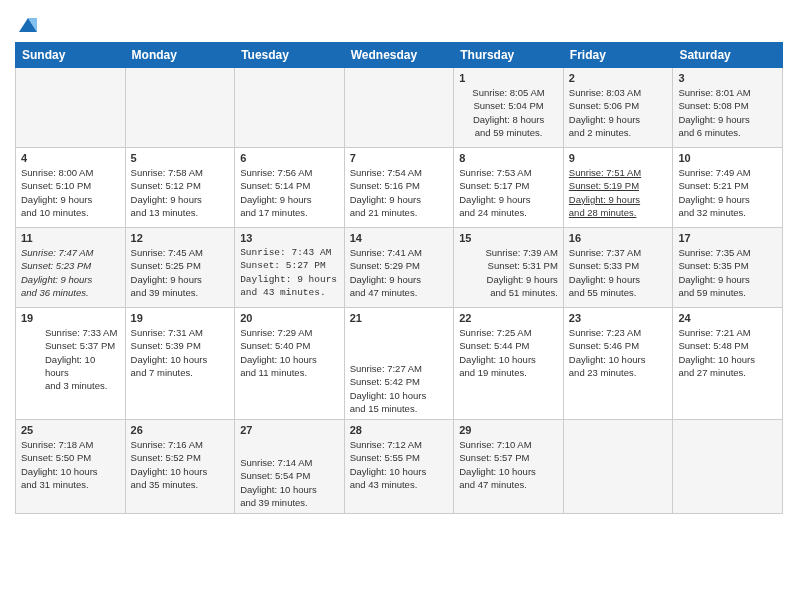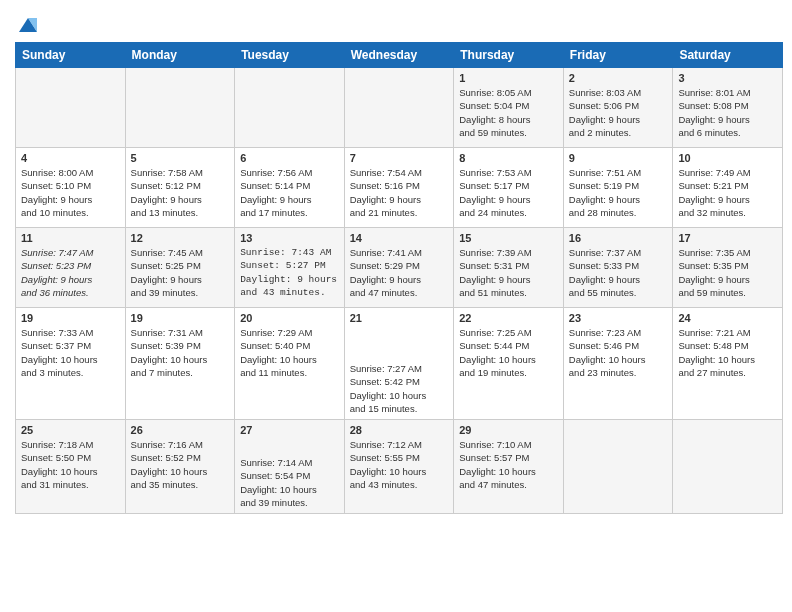--- a/index.html
+++ b/index.html
@@ -126,21 +126,21 @@
         </tr>
     </thead>
     <tbody id="calendar-body">
     <tr>
           <td></td>
           <td></td>
           <td></td>
           <td></td>
           <td>
             <span class="day-number">1</span>
-            <div class="day-info" style="white-space: pre-line;">Sunrise: 8:05 AM
+            <div class="day-info" style="white-space: pre-line; text-align: center;">Sunrise: 8:05 AM
 Sunset: 5:04 PM
 Daylight: 8 hours
 and 59 minutes.</div>
           </td>
           <td>
             <span class="day-number">2</span>
             <div class="day-info" style="white-space: pre-line;">Sunrise: 8:03 AM
 Sunset: 5:06 PM
 Daylight: 9 hours
 and 2 minutes.</div>
@@ -184,21 +184,21 @@
           </td>
           <td>
             <span class="day-number">8</span>
             <div class="day-info" style="white-space: pre-line;">Sunrise: 7:53 AM
 Sunset: 5:17 PM
 Daylight: 9 hours
 and 24 minutes.</div>
           </td>
           <td>
             <span class="day-number">9</span>
-            <div class="day-info" style="white-space: pre-line;">Sunrise: 7:51 AM
+            <div class="day-info" style="white-space: pre-line; text-decoration: underline;">Sunrise: 7:51 AM
 Sunset: 5:19 PM
 Daylight: 9 hours
 and 28 minutes.</div>
           </td>
           <td>
             <span class="day-number">10</span>
             <div class="day-info" style="white-space: pre-line;">Sunrise: 7:49 AM
 Sunset: 5:21 PM
 Daylight: 9 hours
 and 32 minutes.</div>
@@ -228,21 +228,21 @@
           </td>
           <td>
             <span class="day-number">14</span>
             <div class="day-info" style="white-space: pre-line;">Sunrise: 7:41 AM
 Sunset: 5:29 PM
 Daylight: 9 hours
 and 47 minutes.</div>
           </td>
           <td>
             <span class="day-number">15</span>
-            <div class="day-info" style="white-space: pre-line;">Sunrise: 7:39 AM
+            <div class="day-info" style="white-space: pre-line; text-align: right;">Sunrise: 7:39 AM
 Sunset: 5:31 PM
 Daylight: 9 hours
 and 51 minutes.</div>
           </td>
           <td>
             <span class="day-number">16</span>
             <div class="day-info" style="white-space: pre-line;">Sunrise: 7:37 AM
 Sunset: 5:33 PM
 Daylight: 9 hours
 and 55 minutes.</div>
@@ -251,21 +251,21 @@
             <span class="day-number">17</span>
             <div class="day-info" style="white-space: pre-line;">Sunrise: 7:35 AM
 Sunset: 5:35 PM
 Daylight: 9 hours
 and 59 minutes.</div>
           </td>
         </tr>
         <tr>
           <td>
             <span class="day-number">19</span>
-            <div class="day-info" style="white-space: pre-line;">Sunrise: 7:33 AM
+            <div class="day-info" style="white-space: pre-line; margin-left: 24px;">Sunrise: 7:33 AM
 Sunset: 5:37 PM
 Daylight: 10 hours
 and 3 minutes.</div>
           </td>
           <td>
             <span class="day-number">19</span>
             <div class="day-info" style="white-space: pre-line;">Sunrise: 7:31 AM
 Sunset: 5:39 PM
 Daylight: 10 hours
 and 7 minutes.</div>

